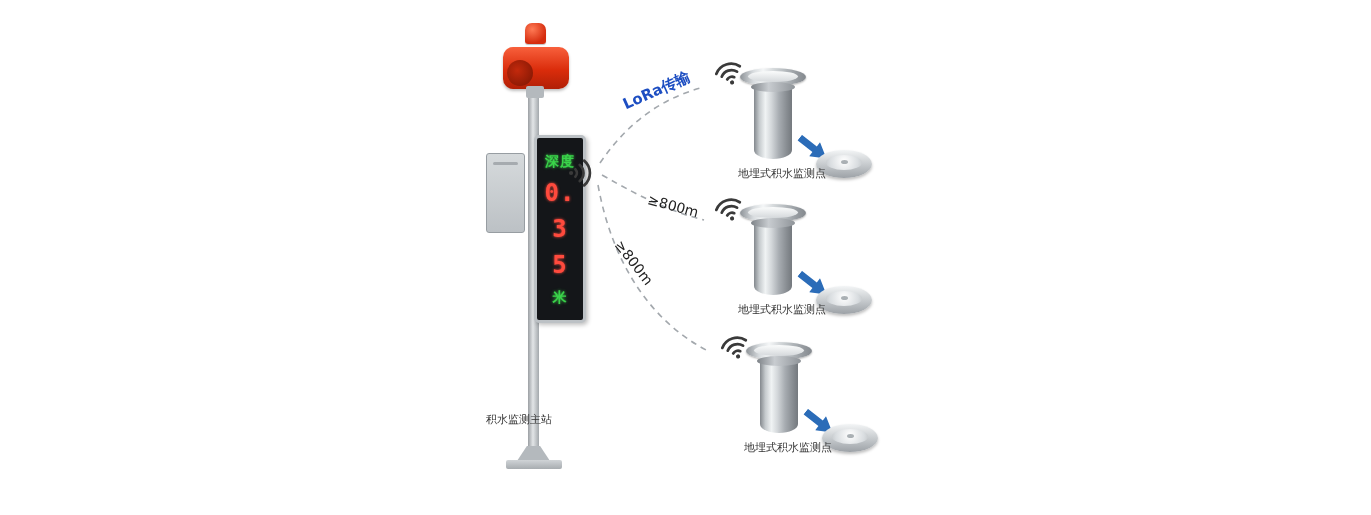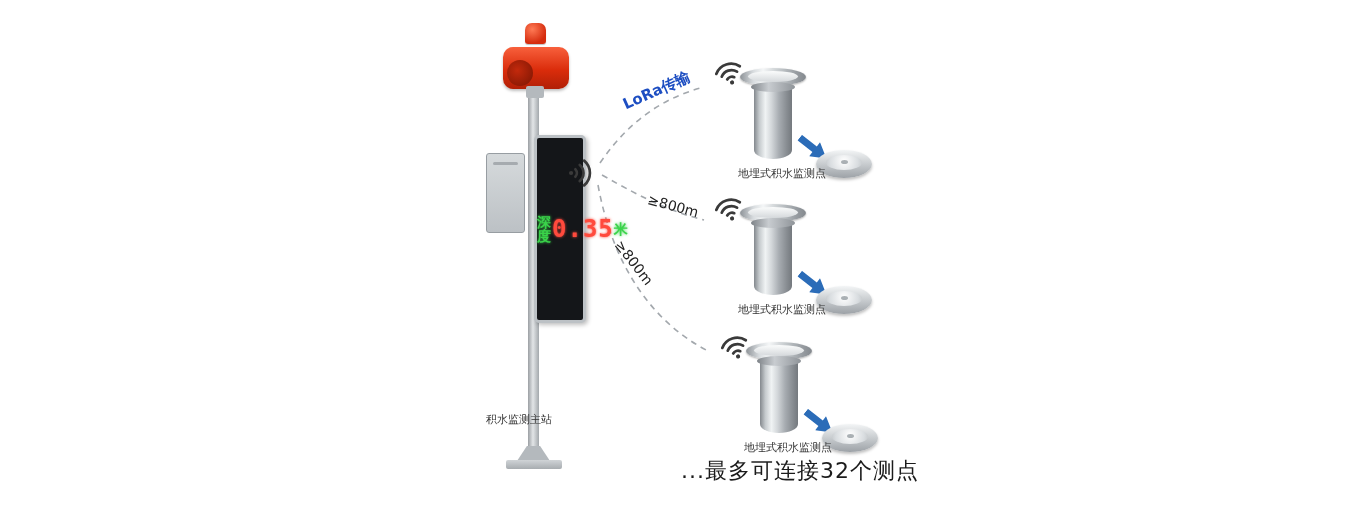--- a/index.html
+++ b/index.html
@@ -18,21 +18,21 @@
   .horn { position:absolute; left:33px; top:29px; width:66px; height:42px;
           background:linear-gradient(180deg,#f8603c,#da2c0b 55%,#b12007);
           border-radius:10px; box-shadow:0 2px 3px rgba(0,0,0,.25); }
   .horn-mouth { position:absolute; left:37px; top:42px; width:26px; height:26px;
           background:radial-gradient(circle at 40% 40%, #c3290c, #8c1a05 75%);
           border-radius:50%; }
   .horn-mount { position:absolute; left:56px; top:68px; width:18px; height:12px; background:#b4b9bd; border-radius:2px; }
   .led-panel { position:absolute; left:64px; top:117px; width:52px; height:188px;
           background:#141619; border:3px solid #bcc1c5; border-radius:5px;
           box-shadow:2px 2px 4px rgba(0,0,0,.25);
-          display:flex; flex-direction:row; align-items:center; justify-content:space-evenly; padding:4px 0; }
+          display:flex; flex-direction:column; align-items:center; justify-content:space-evenly; padding:4px 0; }
   .led-line { font-family:"DejaVu Sans Mono", monospace; line-height:1; letter-spacing:1px;
           text-shadow:0 0 3px currentColor; }
   .led-s { font-size:14px; font-weight:bold; }
   .led-l { font-size:24px; font-weight:bold; }
   .side-box { position:absolute; left:16px; top:135px; width:39px; height:80px;
           background:linear-gradient(180deg,#d6dadc,#bcc1c5); border:1px solid #979da2; border-radius:3px; }
   .side-box::after { content:""; position:absolute; left:6px; top:8px; right:6px; height:3px;
           background:#a6abaf; border-radius:2px; }
   .base-neck { position:absolute; left:47px; top:428px; width:33px; height:15px;
           background:#b4b9bd; clip-path:polygon(30% 0, 70% 0, 100% 100%, 0 100%); }
@@ -175,15 +175,14 @@
     <div class="flange"></div>
     <div class="flange-top"></div>
     <div class="collar"></div>
     <div class="arrow" style="background-color: rgb(43, 108, 184);"></div>
     <div class="disc"></div>
     <div class="disc-top"></div>
     <div class="disc-dot"></div>
     <div class="sensor-label">地埋式积水监测点</div>
   </div>
 
-  <div class="footer-note">...最多可连接32个测点</div>
 
 </div>
 
 </body></html>

